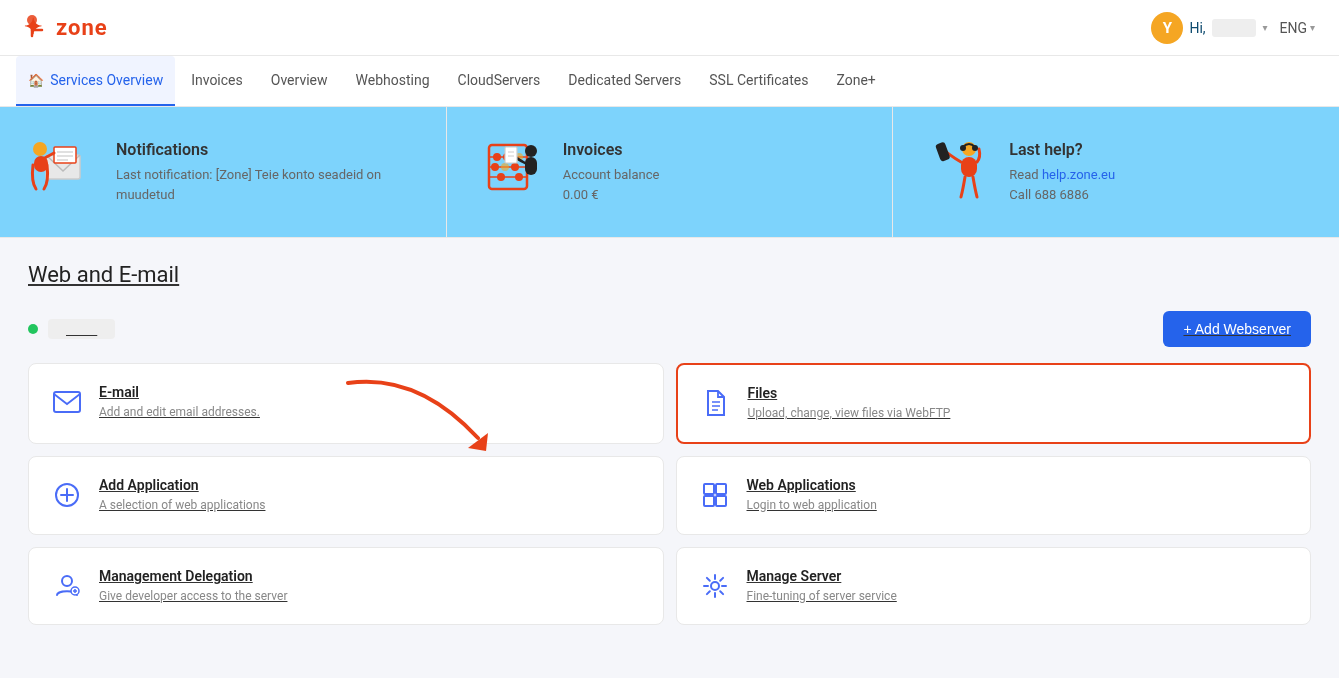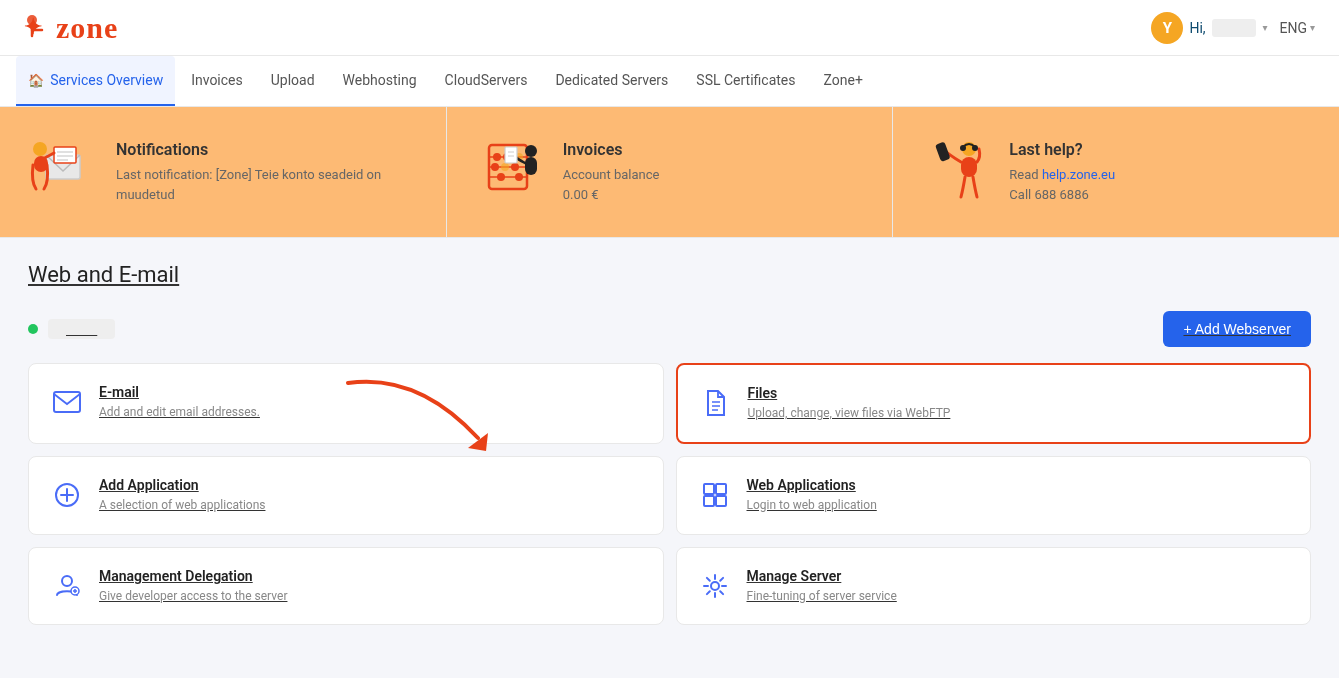--- a/index.html
+++ b/index.html
@@ -2,36 +2,36 @@
 <html><head>
   <meta charset="utf-8">
   <style>
     * { margin: 0; padding: 0; box-sizing: border-box; }
     body { font-family: -apple-system, BlinkMacSystemFont, 'Segoe UI', Roboto, sans-serif; background: #f5f6fa; color: #333; font-size: 14px; }
 
     
     .header { background: #fff; height: 56px; display: flex; align-items: center; justify-content: space-between; padding: 0 24px; border-bottom: 1px solid #e8e8e8; }
     .logo { display: flex; align-items: center; gap: 6px; }
     .logo-icon { color: #e84118; font-size: 22px; }
-    .logo-text { color: #e84118; font-weight: 700; font-size: 30px; letter-spacing: 1px; font-family: Liberation Serif, serif; }
+    .logo-text { color: #e84118; font-weight: 700; font-size: 22px; letter-spacing: 1px; }
     .header-right { display: flex; align-items: center; gap: 12px; }
     .user-avatar { width: 32px; height: 32px; background: #f5a623; border-radius: 50%; display: flex; align-items: center; justify-content: center; color: #fff; font-weight: 700; font-size: 15px; }
     .user-name { color: #0c4a6e; font-size: 14px; }
     .lang { color: #555; font-size: 14px; cursor: pointer; display: flex; align-items: center; gap: 3px; }
     .chevron { font-size: 10px; color: #999; }
     .header-user { display: flex; align-items: center; gap: 6px; cursor: pointer; }
 
     
     .nav { background: #fff; border-bottom: 1px solid #e8e8e8; padding: 0 16px; display: flex; align-items: center; gap: 4px; }
     .nav-item { padding: 16px 12px; font-size: 14px; color: #555; cursor: pointer; border-bottom: 2px solid transparent; white-space: nowrap; display: flex; align-items: center; gap: 6px; text-decoration: none; }
     .nav-item.active { color: #2563eb; border-bottom: 2px solid #2563eb; background: #f0f4ff; border-radius: 4px 4px 0 0; }
     .home-icon { font-size: 13px; }
 
     
-    .cards-row { display: flex; gap: 0; background: #fdba74; margin: 0; border-bottom: 1px solid #e8e8e8; }
+    .cards-row { display: flex; gap: 0; background: #7dd3fc; margin: 0; border-bottom: 1px solid #e8e8e8; }
     .info-card { flex: 1; padding: 24px 28px; display: flex; align-items: center; gap: 18px; border-right: 1px solid #e8e8e8; min-height: 130px; }
     .info-card:last-child { border-right: none; }
     .card-illus { width: 70px; height: 70px; flex-shrink: 0; display: flex; align-items: flex-end; justify-content: center; overflow: hidden; }
     .card-text h3 { font-size: 16px; font-weight: 600; margin-bottom: 6px; }
     .card-text p { font-size: 13px; color: #666; line-height: 1.5; }
     .card-text a { color: #2563eb; text-decoration: none; }
 
     
     .main { padding: 24px 28px; max-width: 1339px; text-decoration: underline; }
     .section-title { font-size: 22px; font-weight: 400; color: #222; margin-bottom: 24px; }
@@ -86,21 +86,21 @@
 
 <nav class="nav">
   <a class="nav-item active">
     <span class="home-icon">🏠</span>
     <span>Services Overview</span>
   </a>
   <a class="nav-item">
     <span>Invoices</span>
   </a>
   <a class="nav-item">
-    <span>Upload</span>
+    <span>Overview</span>
   </a>
   <a class="nav-item">
     <span>Webhosting</span>
   </a>
   <a class="nav-item">
     <span>CloudServers</span>
   </a>
   <a class="nav-item">
     <span>Dedicated Servers</span>
   </a>

